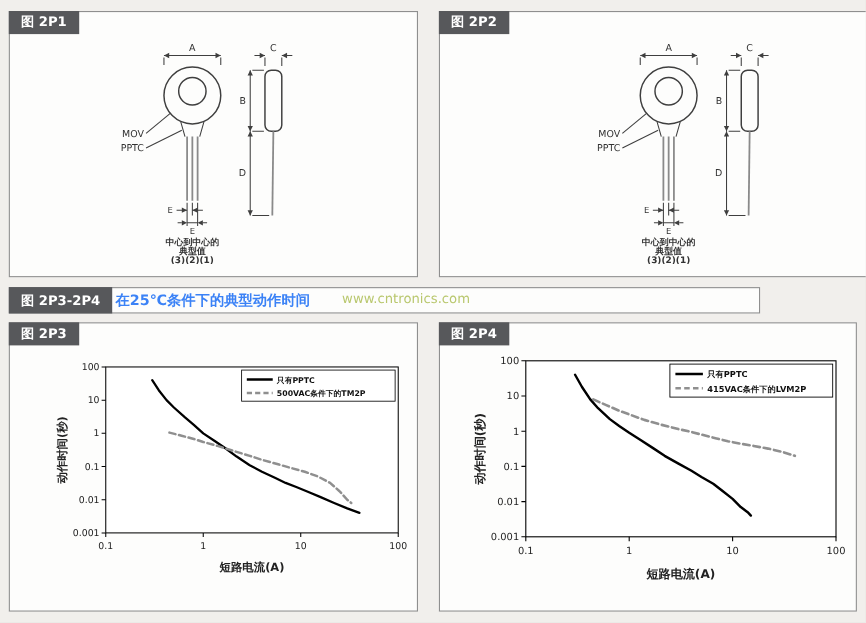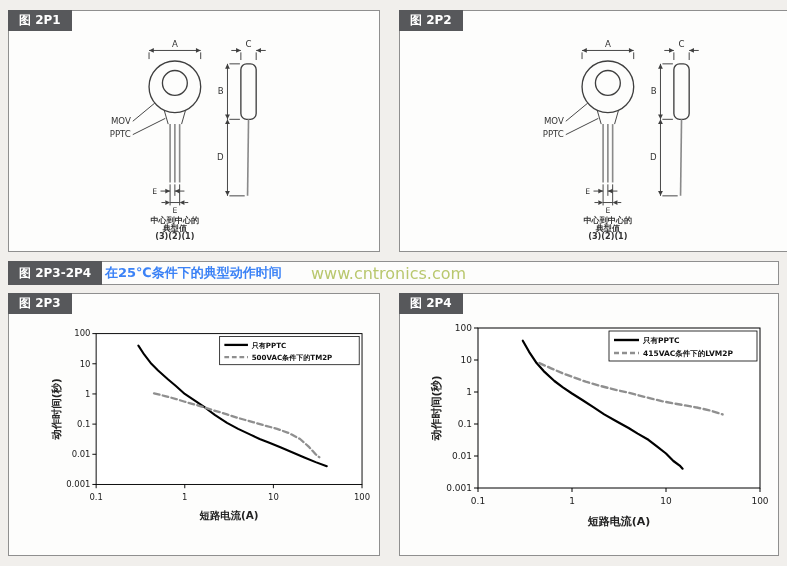--- a/index.html
+++ b/index.html
@@ -8,26 +8,26 @@
         font-family:"DejaVu Sans","Liberation Sans",sans-serif;overflow:hidden;}
   .panel{position:absolute;background:#fdfdfc;border:1px solid #8f8f8f;}
   #panel-2p1{left:8px;top:10px;width:372px;height:242px;}
   #panel-2p2{left:399px;top:10px;width:456px;height:242px;}
   #panel-2p3{left:8px;top:293px;width:372px;height:263px;padding-left:40px;}
   #panel-2p4{left:399px;top:293px;width:380px;height:263px;padding-left:27px;}
   .tag{position:absolute;top:-1px;left:-1px;background:#57585b;color:#fff;
        font-size:12px;font-weight:bold;padding:4px 11px 5px;line-height:1;white-space:nowrap;}
   .drawing-wrap{margin-top:24px;display:flex;justify-content:center;}
   .chart-wrap{margin-top:26px;display:flex;justify-content:center;}
-  .section-bar{position:absolute;left:8px;top:261px;width:771px;height:24px;
+  .section-bar{position:absolute;left:8px;top:261px;width:683px;height:24px;
                background:#fdfdfc;border:1px solid #8f8f8f;}
   .section-bar .tag{top:-1px;left:-1px;height:24px;display:flex;align-items:center;}
   .section-title{position:absolute;left:96px;top:0;height:100%;display:flex;align-items:center;
                  font-size:13px;font-weight:bold;color:#3b82f6;white-space:nowrap;}
-  .watermark{position:absolute;left:302px;top:2px;font-size:16px;color:#b2c25f;
+  .watermark{position:absolute;left:302px;top:2px;font-size:12px;color:#b2c25f;
              opacity:.9;white-space:nowrap;}
   svg.mech text{fill:#333;font-size:9px;font-family:"DejaVu Sans","Liberation Sans",sans-serif;}
   svg.mech .cap{font-size:8.5px;font-weight:bold;}
   svg.mech line, svg.mech path.outline{stroke:#3f3f3f;stroke-width:1;fill:none;}
   svg.mech circle{stroke:#3f3f3f;stroke-width:1.4;fill:none;}
   svg.mech polygon{fill:#3f3f3f;}
   svg.mech .lead{stroke:#8a8a8a;stroke-width:1.7;}
   svg.chart text{font-family:"DejaVu Sans","Liberation Sans",sans-serif;}
 </style>
 </head>

